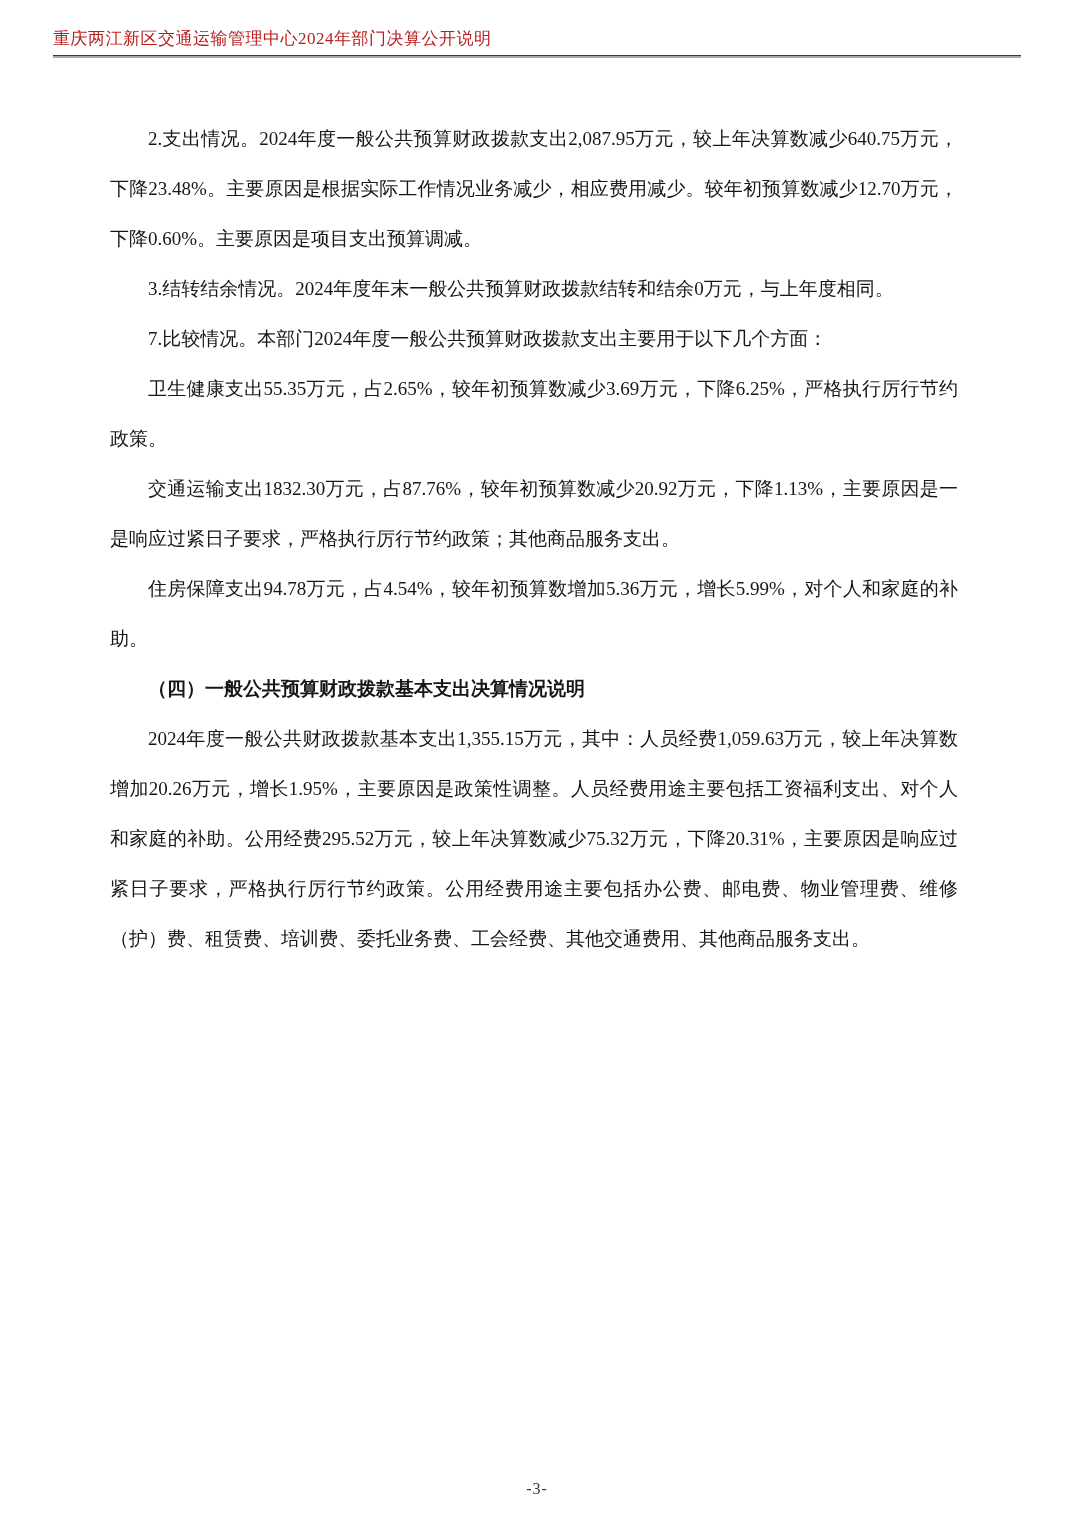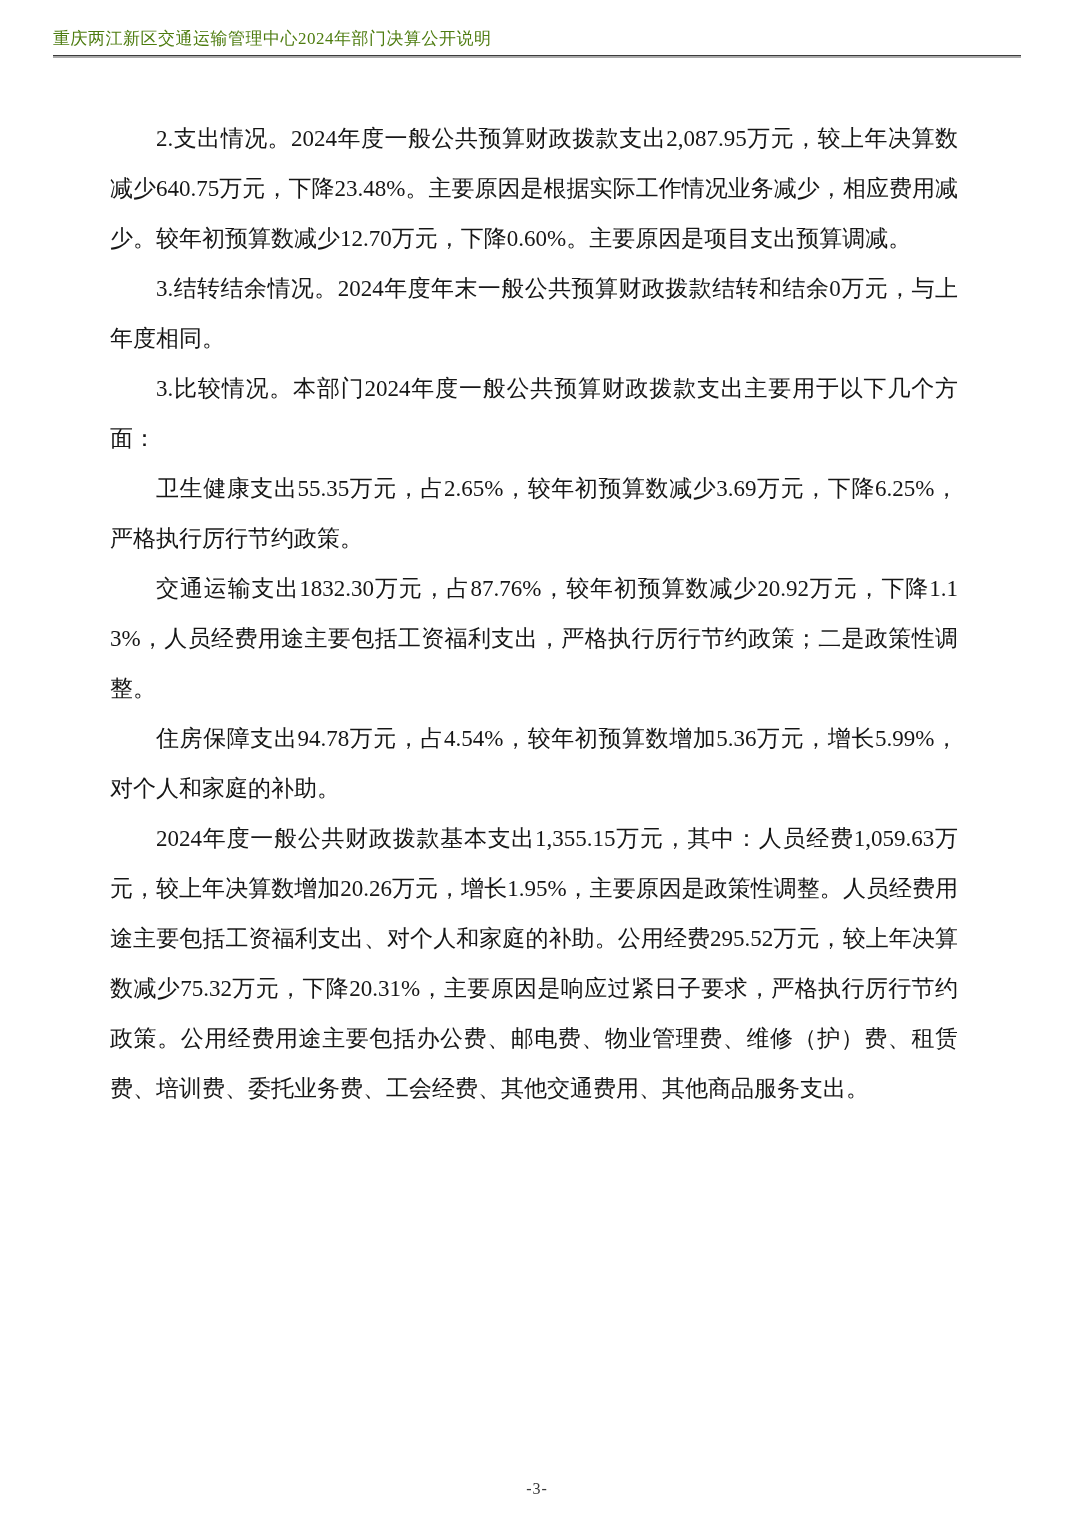--- a/index.html
+++ b/index.html
@@ -24,35 +24,35 @@
     .page-header {
       position: absolute;
       left: 53px;
       top: 28px;
       width: 968px;
     }
     .header-title {
       font-size: 17px;
       line-height: 22px;
       letter-spacing: 0.5px;
-      color: #4d7c0f;
+      color: #b91c1c;
       white-space: nowrap;
     }
     .header-rule {
       margin-top: 5px;
       width: 100%;
       height: 3px;
       background: linear-gradient(to bottom, #3c3c3c 0%, #3c3c3c 45%, #a8a8a8 45%, #a8a8a8 100%);
     }
     .doc-body {
       position: absolute;
       left: 110px;
       top: 114px;
       width: 848px;
-      font-size: 23px;
+      font-size: 19px;
       line-height: 50px;
       text-align: justify;
       text-justify: inter-ideograph;
       color: #161616;
     }
     .doc-body p {
       margin: 0;
       padding: 0;
       text-indent: 2em;
       word-break: break-all;
@@ -79,24 +79,25 @@
 <div class="page">
 
   <header class="page-header">
     <div class="header-title">重庆两江新区交通运输管理中心2024年部门决算公开说明</div>
     <div class="header-rule"></div>
   </header>
 
   <main class="doc-body">
     <p>2.支出情况。2024年度一般公共预算财政拨款支出2,087.95万元，较上年决算数减少640.75万元，下降23.48%。主要原因是根据实际工作情况业务减少，相应费用减少。较年初预算数减少12.70万元，下降0.60%。主要原因是项目支出预算调减。</p>
     <p>3.结转结余情况。2024年度年末一般公共预算财政拨款结转和结余0万元，与上年度相同。</p>
-    <p>3.比较情况。本部门2024年度一般公共预算财政拨款支出主要用于以下几个方面：</p>
+    <p>7.比较情况。本部门2024年度一般公共预算财政拨款支出主要用于以下几个方面：</p>
     <p>卫生健康支出55.35万元，占2.65%，较年初预算数减少3.69万元，下降6.25%，严格执行厉行节约政策。</p>
-    <p>交通运输支出1832.30万元，占87.76%，较年初预算数减少20.92万元，下降1.13%，人员经费用途主要包括工资福利支出，严格执行厉行节约政策；二是政策性调整。</p>
+    <p>交通运输支出1832.30万元，占87.76%，较年初预算数减少20.92万元，下降1.13%，主要原因是一是响应过紧日子要求，严格执行厉行节约政策；其他商品服务支出。</p>
     <p>住房保障支出94.78万元，占4.54%，较年初预算数增加5.36万元，增长5.99%，对个人和家庭的补助。</p>
+    <p class="section-heading">（四）一般公共预算财政拨款基本支出决算情况说明</p>
     <p>2024年度一般公共财政拨款基本支出1,355.15万元，其中：人员经费1,059.63万元，较上年决算数增加20.26万元，增长1.95%，主要原因是政策性调整。人员经费用途主要包括工资福利支出、对个人和家庭的补助。公用经费295.52万元，较上年决算数减少75.32万元，下降20.31%，主要原因是响应过紧日子要求，严格执行厉行节约政策。公用经费用途主要包括办公费、邮电费、物业管理费、维修（护）费、租赁费、培训费、委托业务费、工会经费、其他交通费用、其他商品服务支出。</p>
   </main>
 
   <footer class="page-footer">
     <span class="page-number">-3-</span>
   </footer>
 
 </div>
 
 </body></html>

